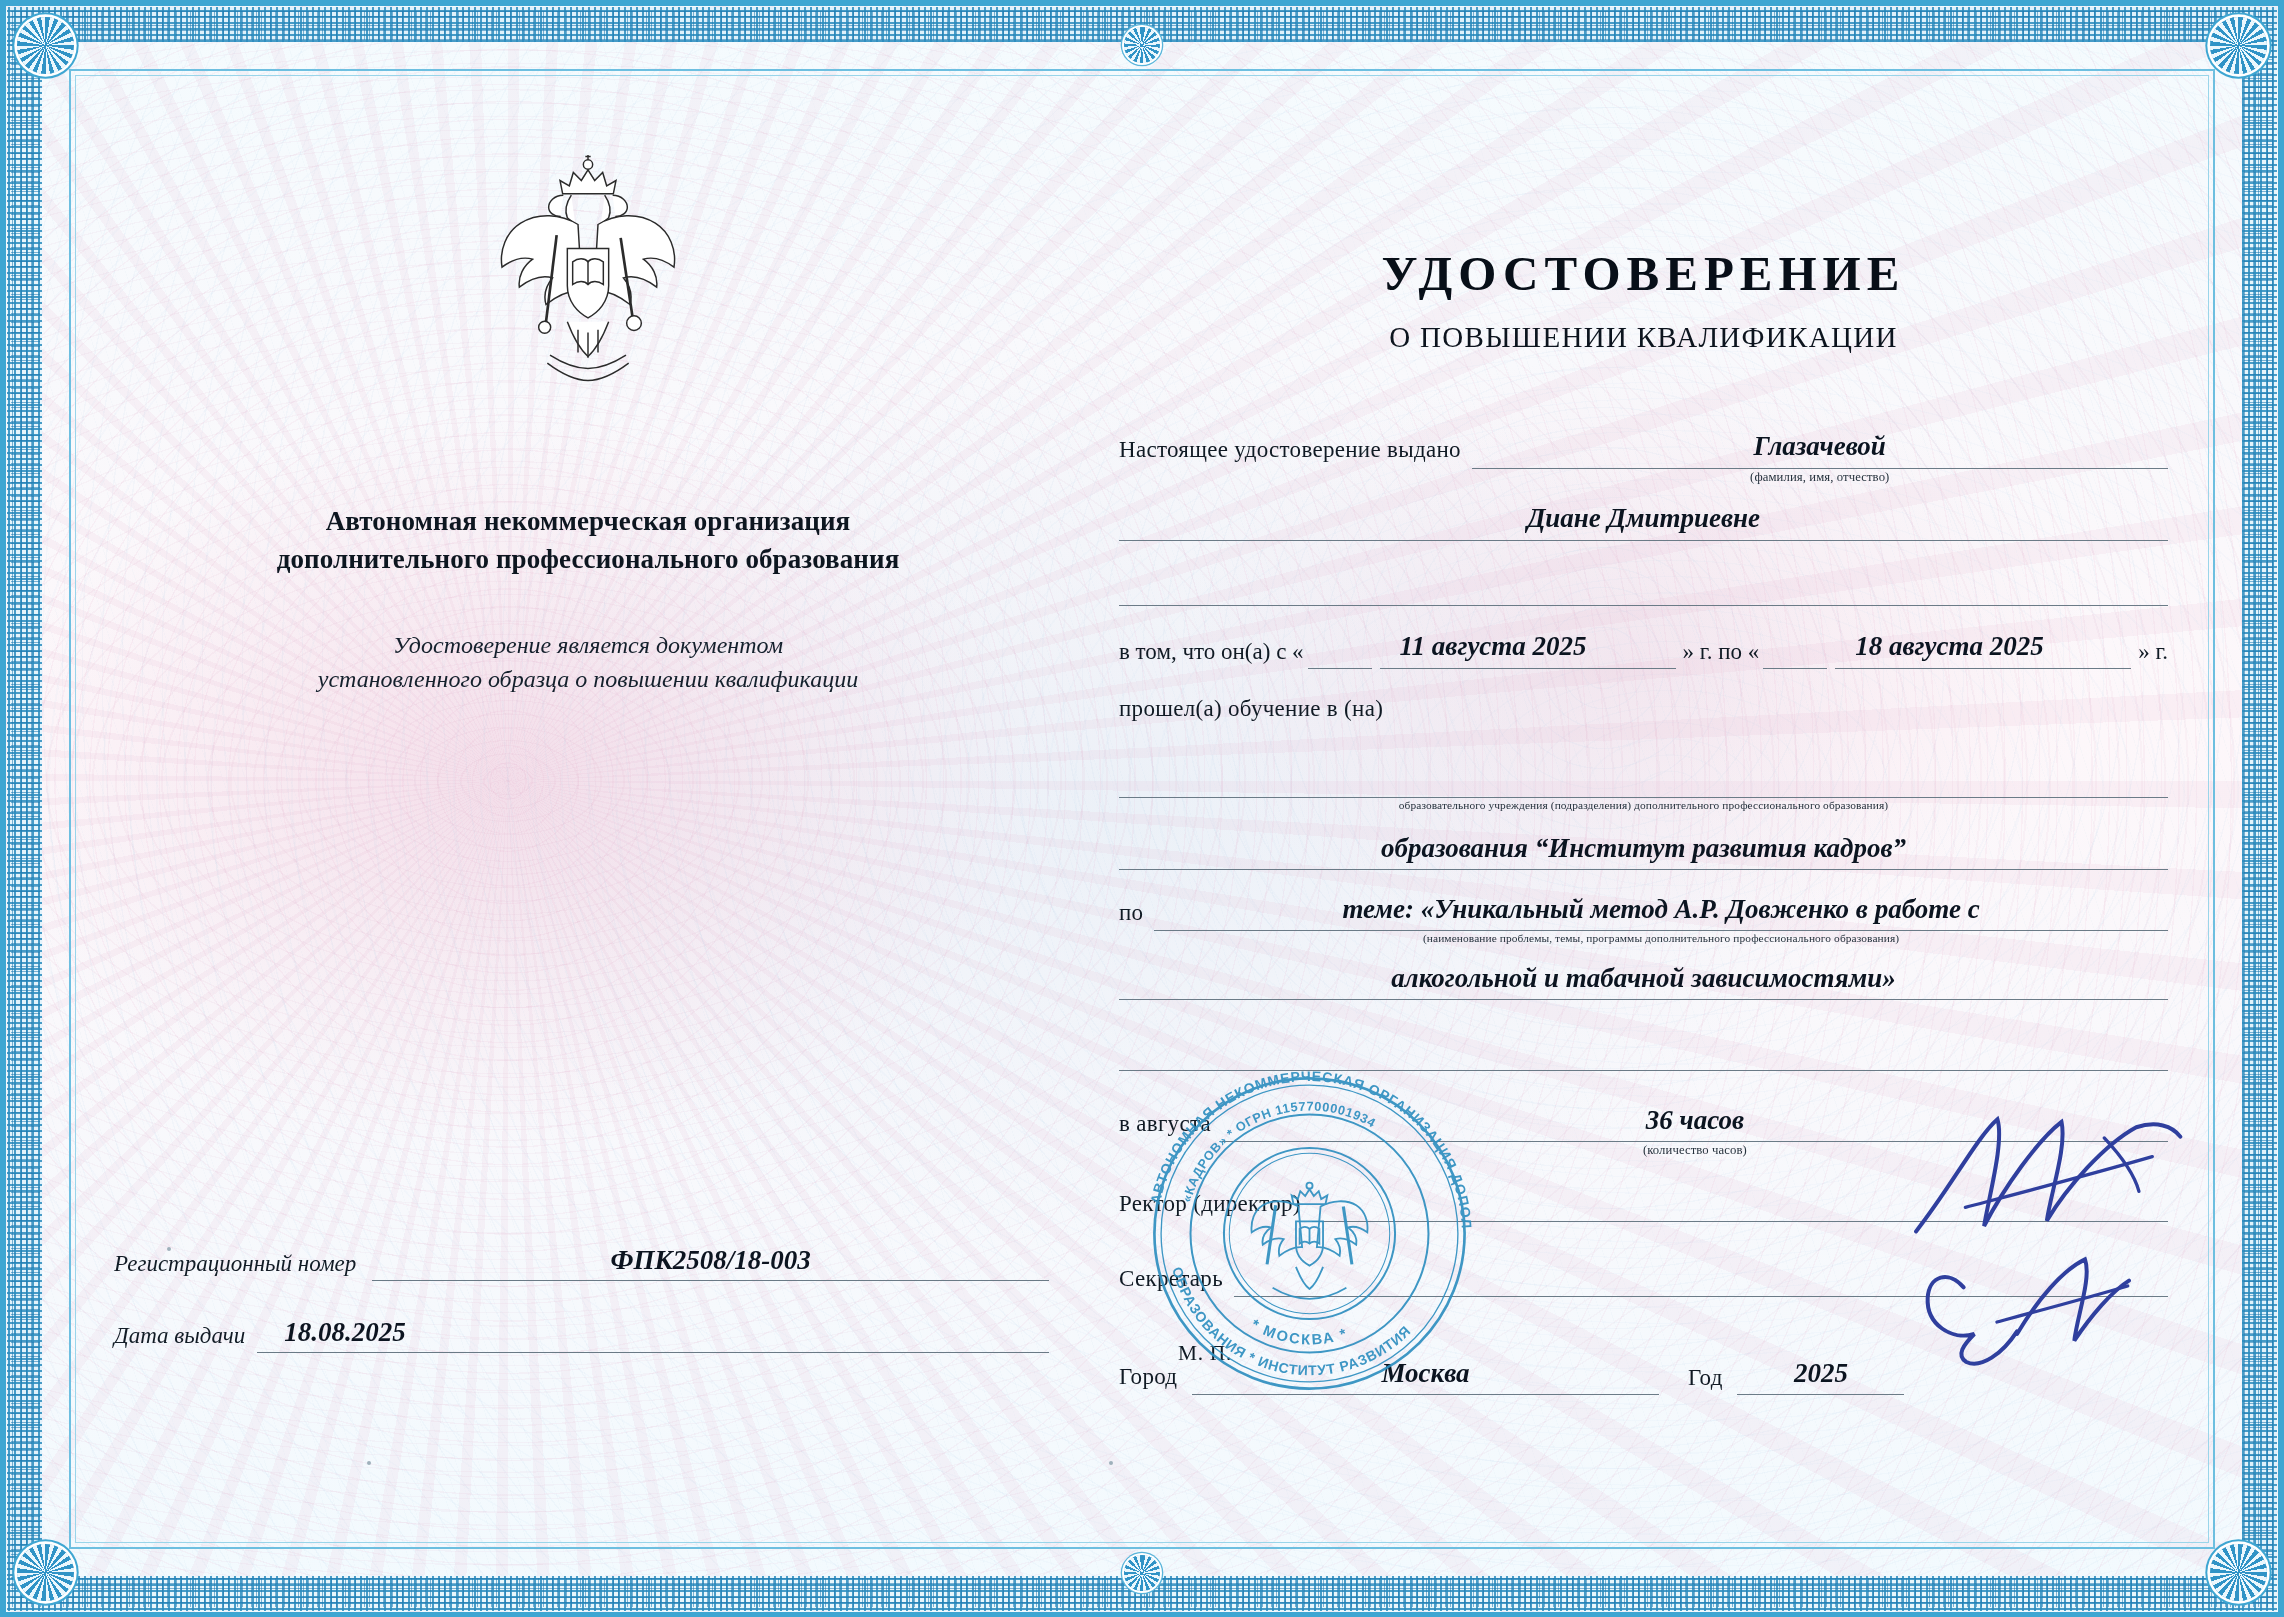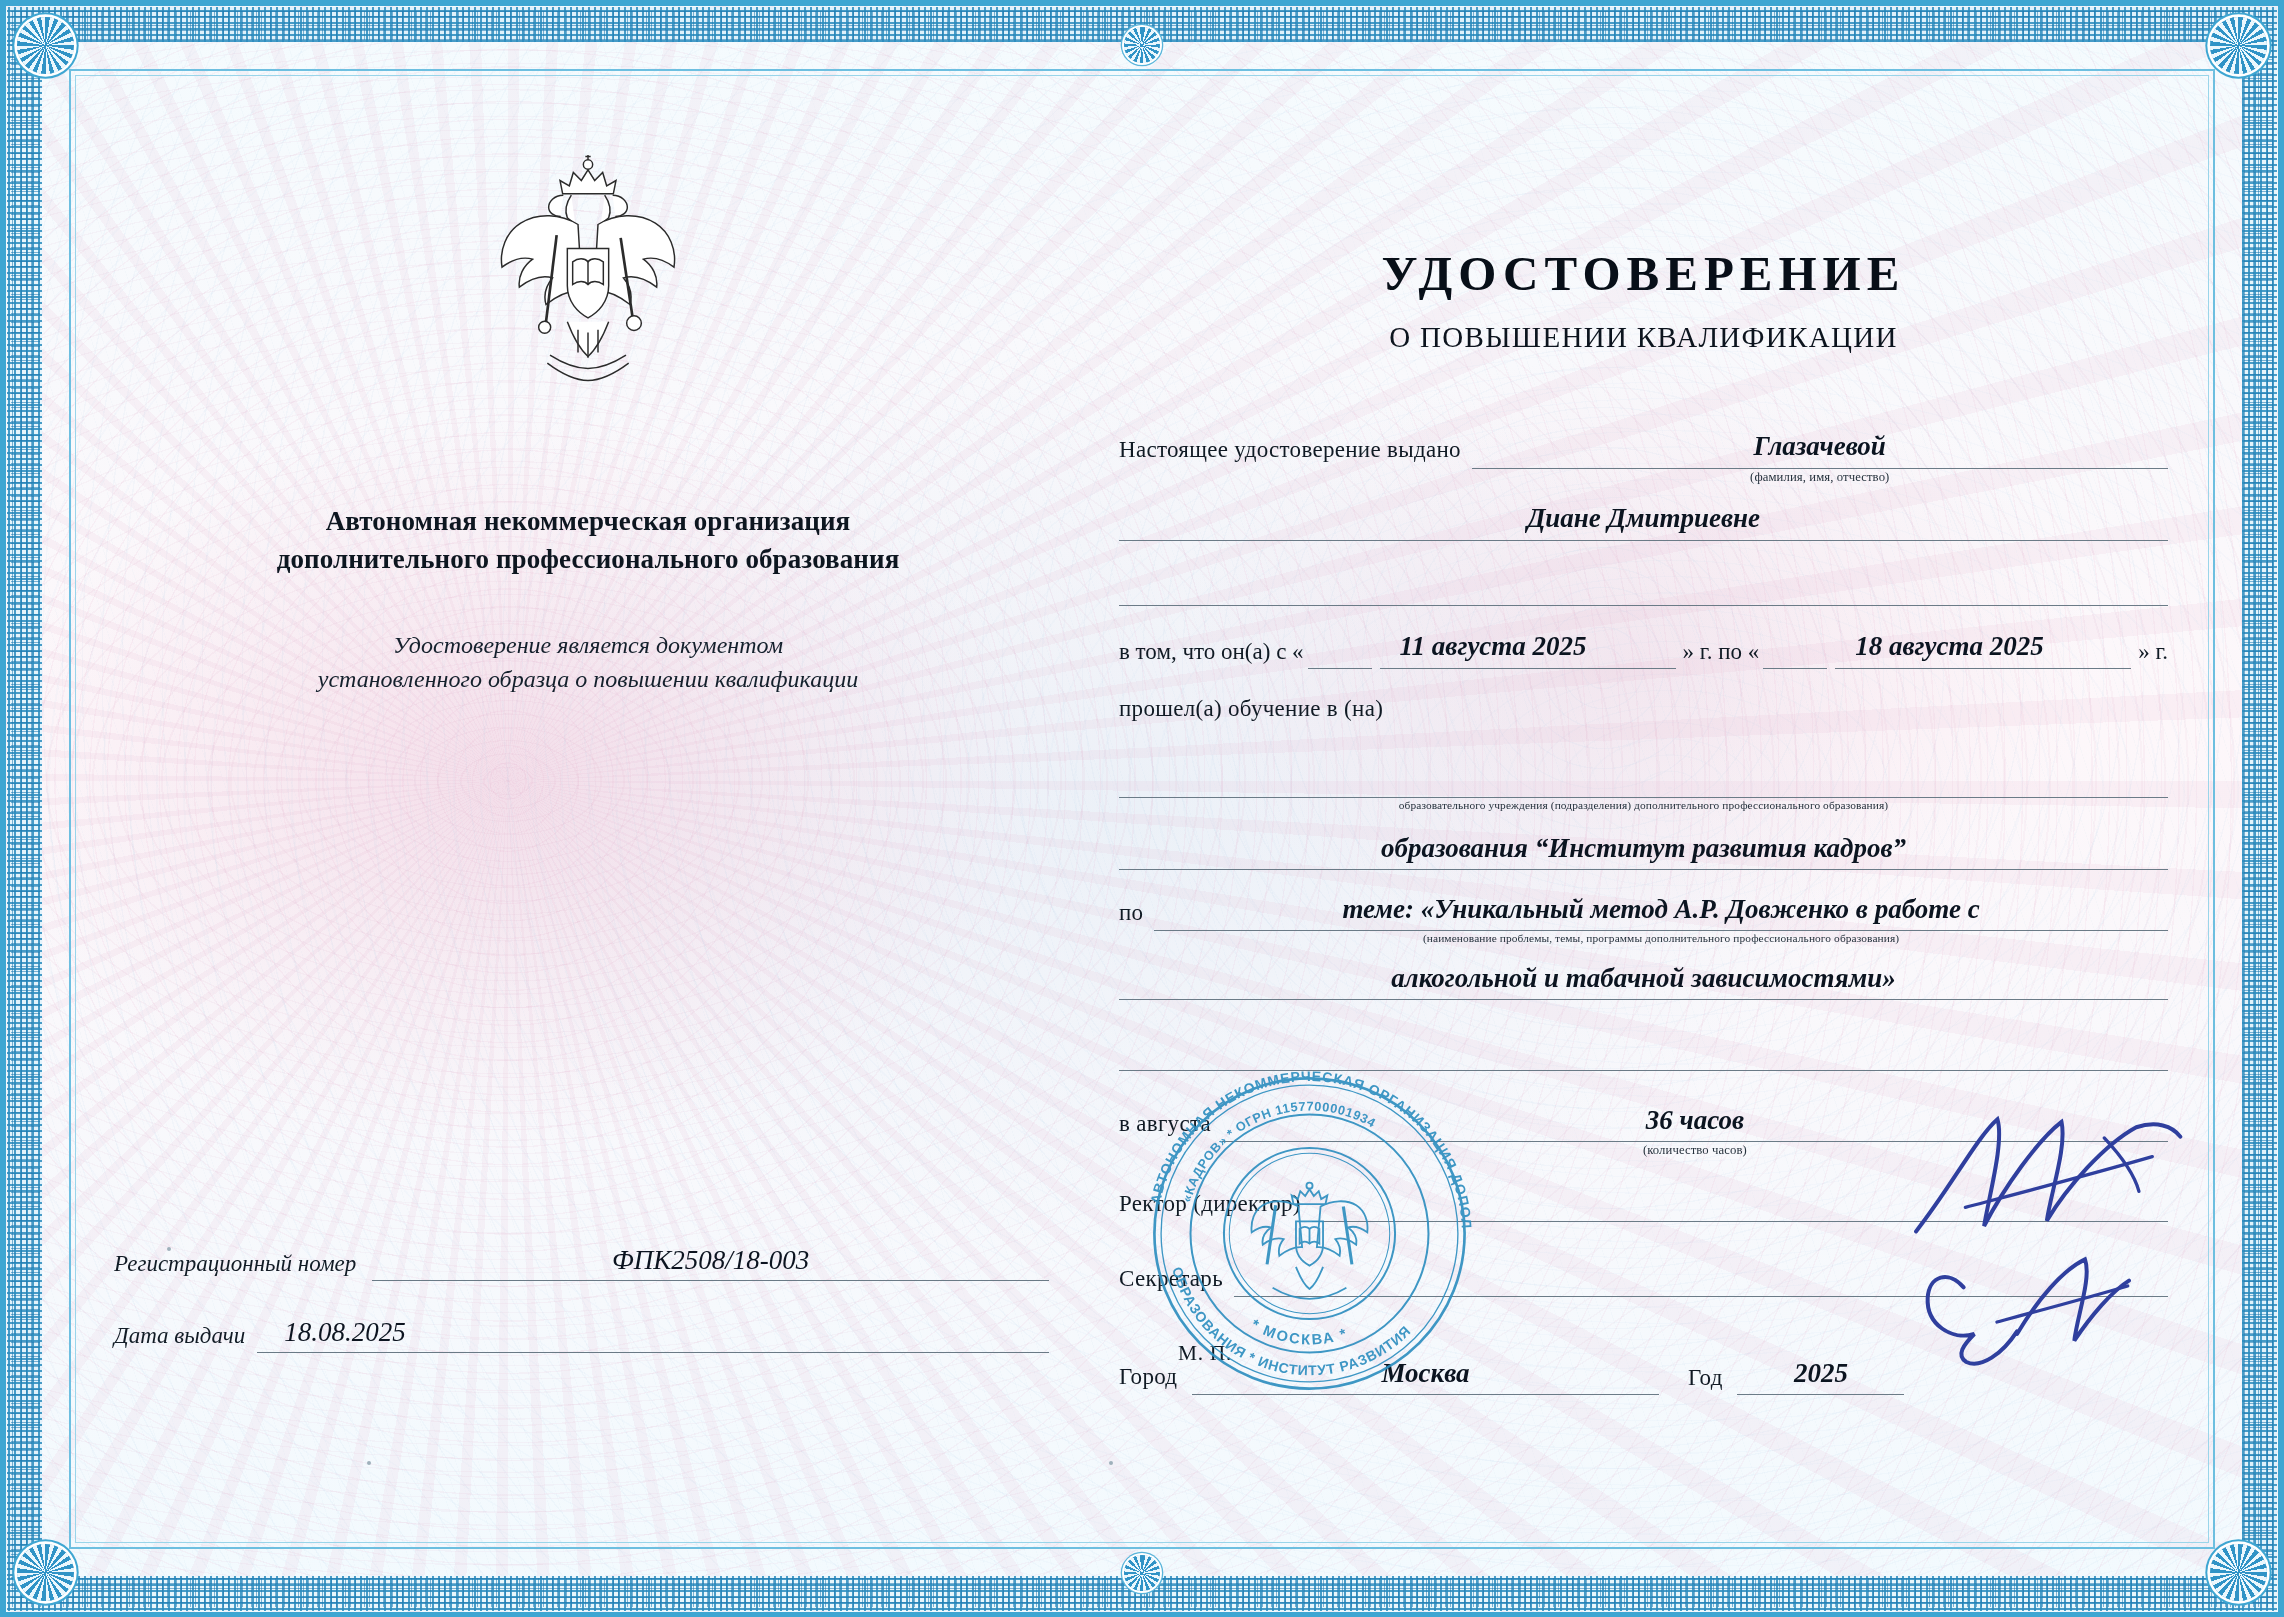--- a/index.html
+++ b/index.html
@@ -188,21 +188,21 @@
     border-bottom: 1.3px solid #6a7a86;
     margin-left: 12px;
     position: relative;
     height: 31px;
   }
   .field-value {
     position: absolute;
     left: 50%;
     transform: translateX(-50%);
     bottom: 4px;
-    font-weight: normal;
+    font-weight: bold;
     font-style: italic;
     font-size: 27px;
     color: #0c1420;
     white-space: nowrap;
   }
   .field-value.left-aligned {
     left: 27px;
     transform: none;
   }
   .reg-row .field-line { margin-left: 16px; }

